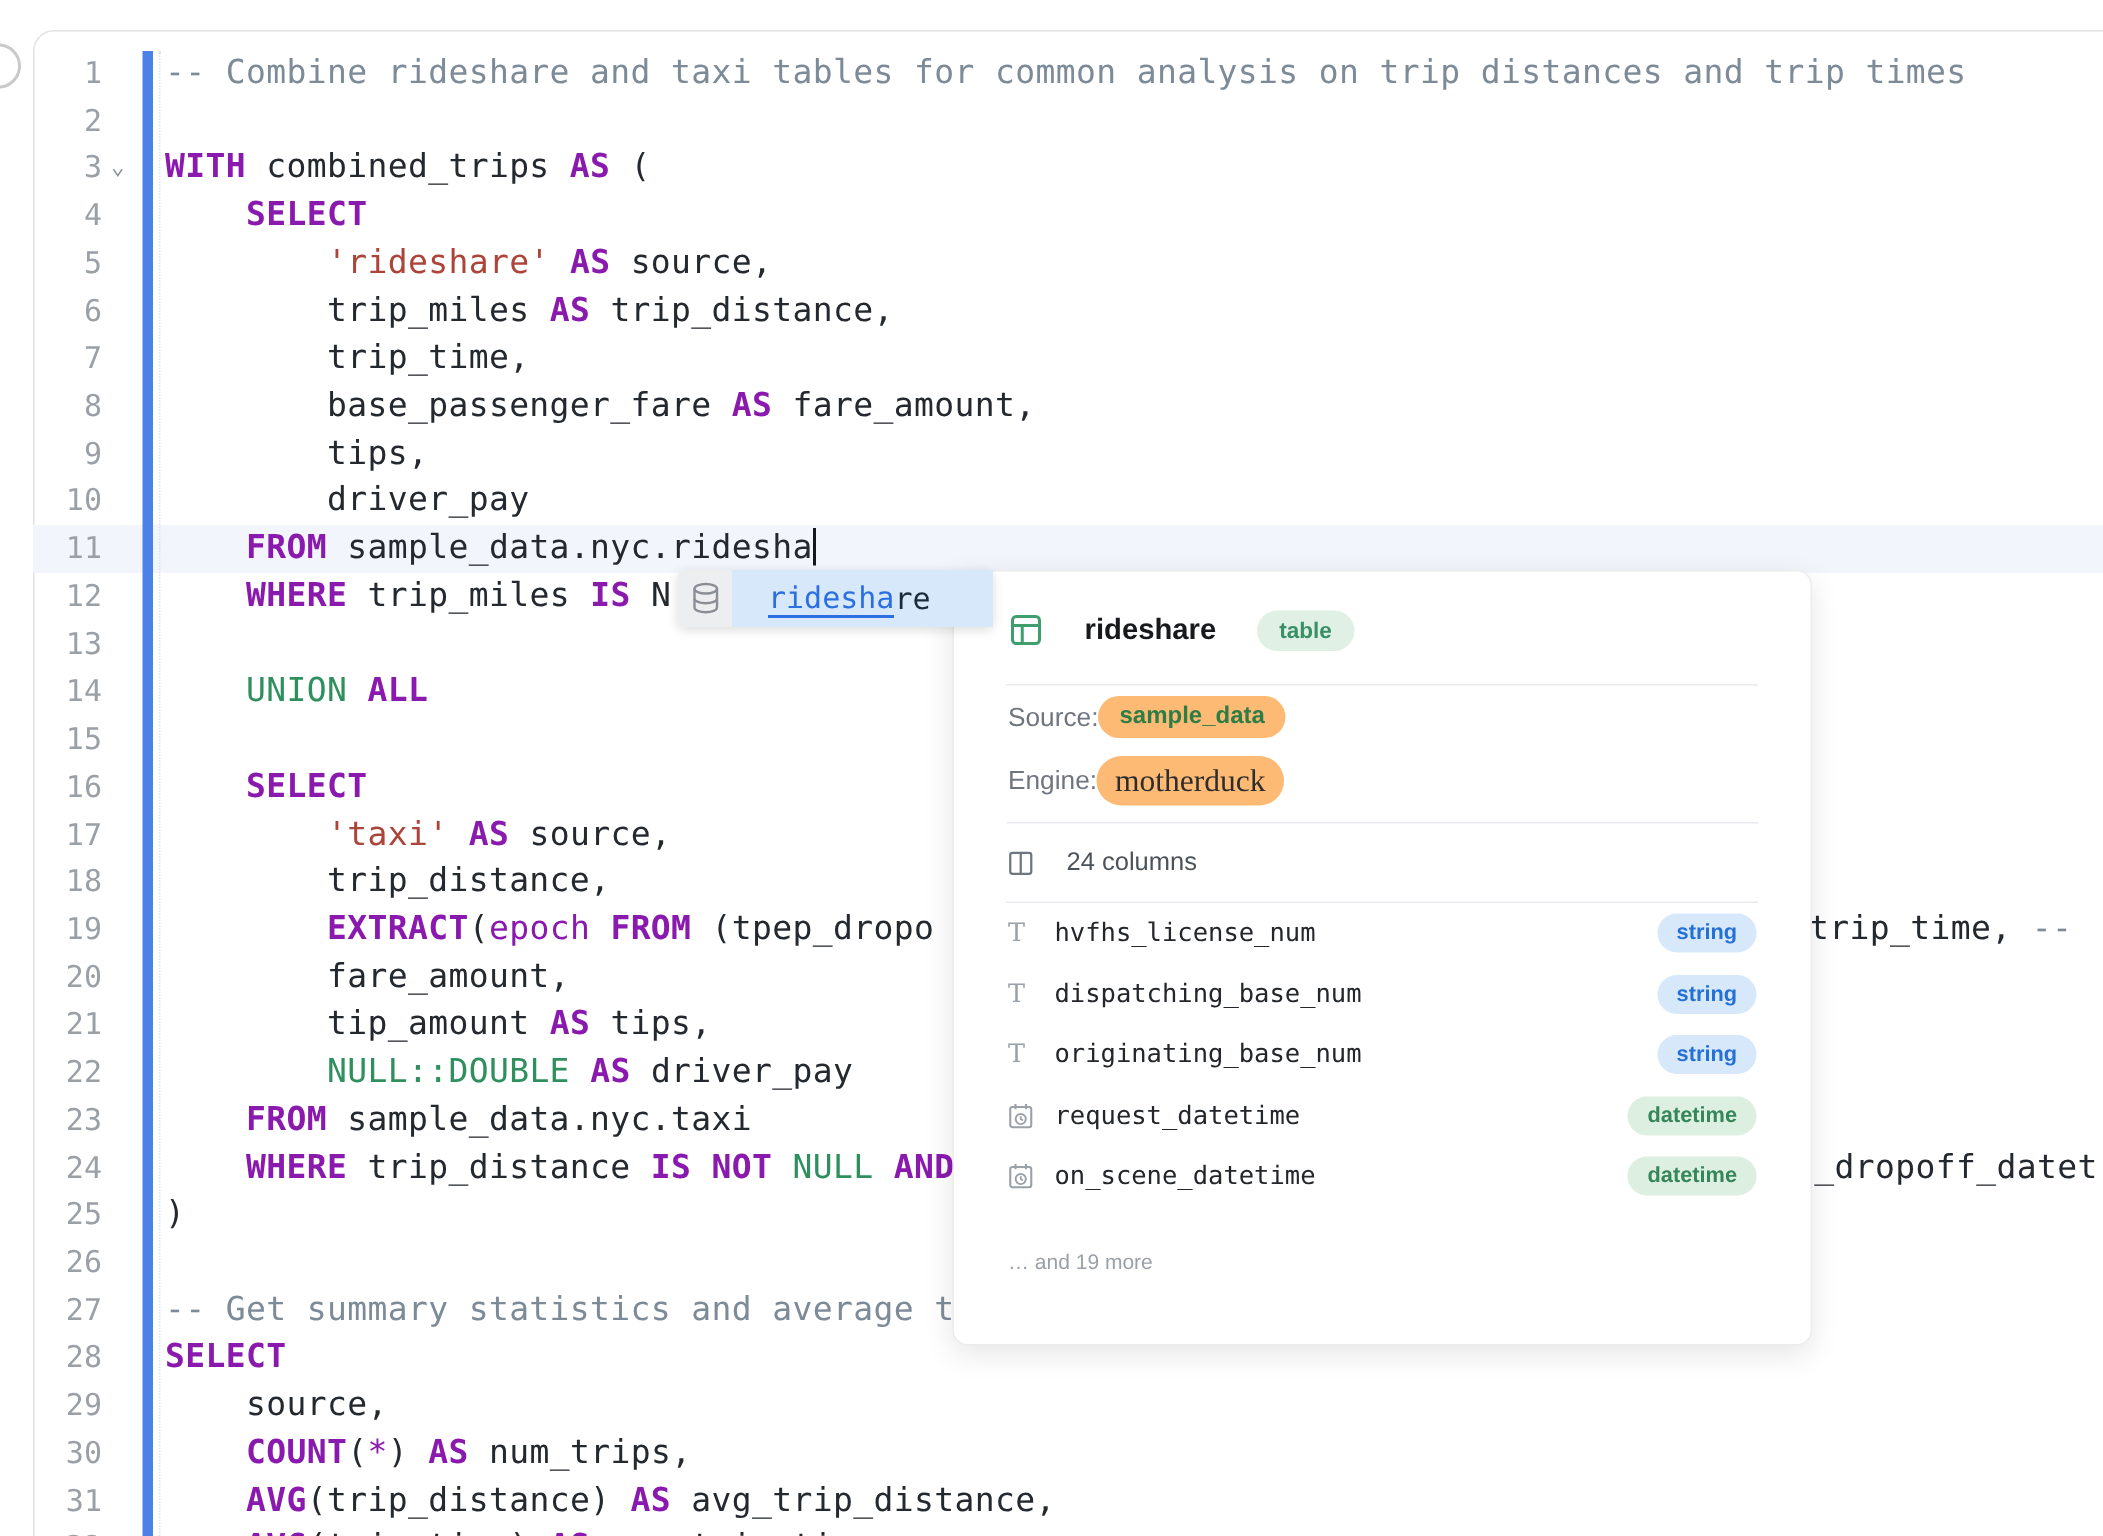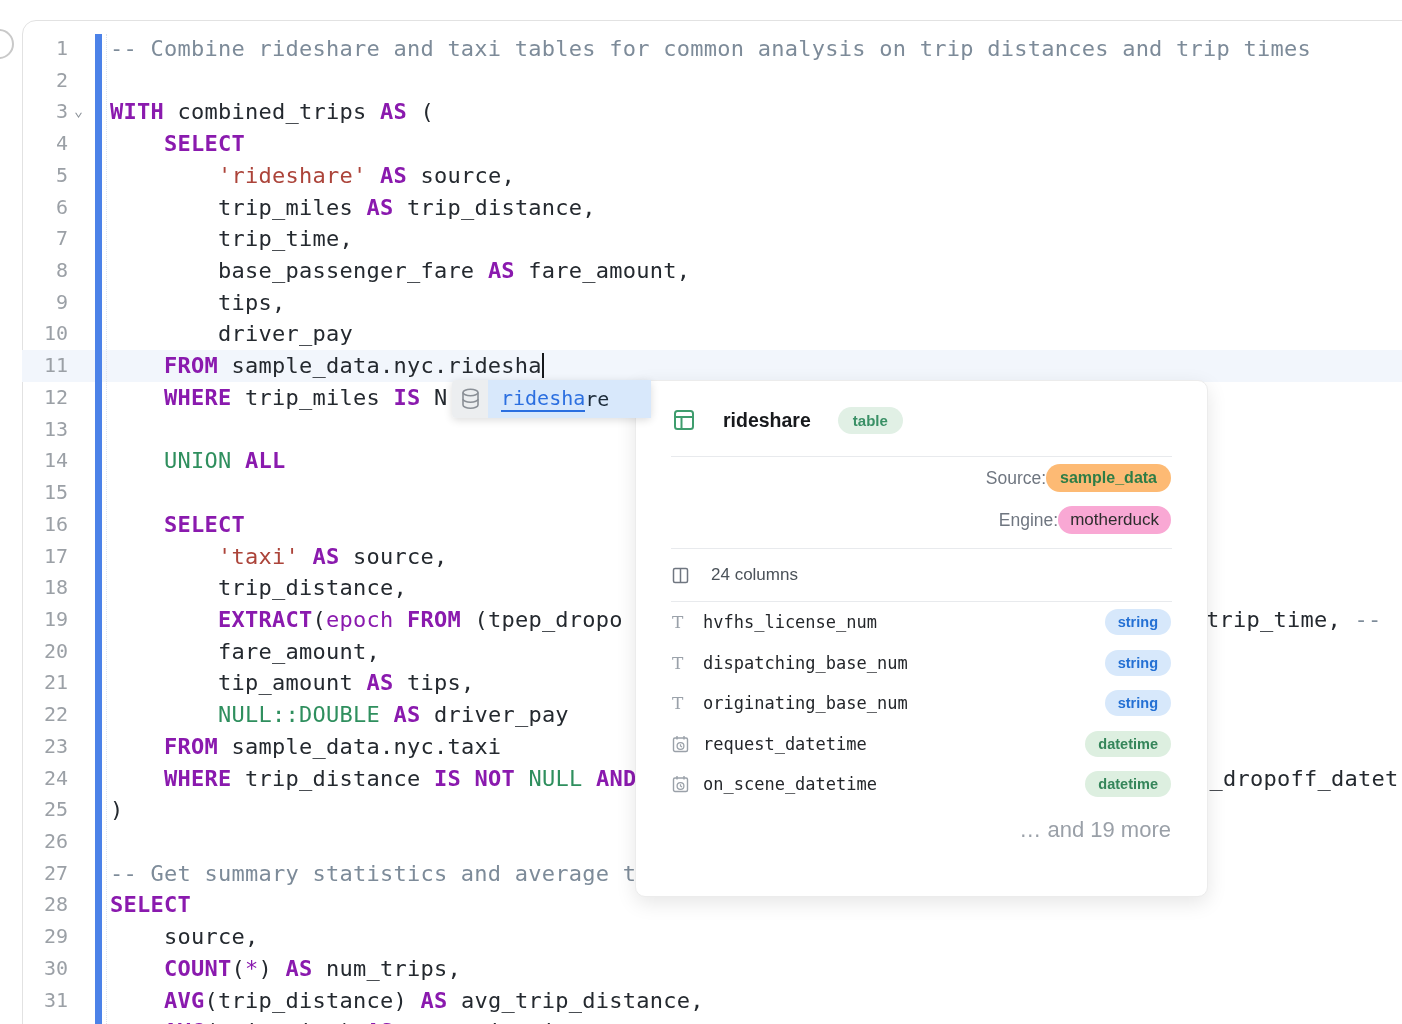--- a/index.html
+++ b/index.html
@@ -29,50 +29,50 @@
   .tok-k{color:#8a1aae;font-weight:bold;}
   .tok-e{color:#8a1aae;}
   .tok-g{color:#2f8f5e;}
   .tok-s{color:#ac443a;}
   .caret{display:inline-block;width:2px;height:25px;background:#15181c;vertical-align:middle;margin-top:-4px;}
 
   
   .popup{position:absolute;left:452px;top:380px;height:38px;display:flex;z-index:11;
          border-radius:4px;box-shadow:0 2px 8px rgba(0,0,0,0.14);}
   .pop-ico{width:36px;background:#eceef0;border-radius:4px 0 0 4px;display:flex;align-items:center;justify-content:center;}
-  .pop-item{width:150px;background:#d8e8fb;display:flex;align-items:center;padding-left:13px;
+  .pop-item{width:150px;background:#d8e8fb;display:flex;align-items:center;padding-left:24px;
             font-family:"DejaVu Sans Mono",monospace;font-size:20px;}
   .pop-match{color:#2b6fe0;border-bottom:2px solid #2b6fe0;}
   .pop-rest{color:#1c2b3a;}
 
   
   .card{position:absolute;left:635px;top:380px;width:573px;height:517px;background:#fff;
         border:1px solid #ececec;border-radius:10px;box-shadow:0 6px 20px rgba(0,0,0,0.10);
         z-index:10;box-sizing:border-box;padding:22px 36px 0 36px;}
   .card-header{display:flex;align-items:center;gap:27px;height:34px;}
   .card-title{font-size:19.5px;font-weight:bold;color:#17191c;}
   .pill{border-radius:999px;display:inline-block;}
   .pill-table{background:#e1f0e5;color:#3a9066;font-size:15px;font-weight:bold;padding:5px 15px;}
   .divider{height:1px;background:#e8eaed;margin:0 -1px;}
   .d1{margin-top:19px;}
-  .kv{display:flex;align-items:center;justify-content:flex-end;height:42px;}
+  .kv{display:flex;align-items:center;justify-content:flex-start;height:42px;}
   .kv:first-of-type{margin-top:6px;}
   .kv-label{font-size:17.5px;color:#6f7680;}
   .pill-source{background:#fdba74;color:#2e7d46;font-size:16px;font-weight:bold;padding:5px 14px;}
-  .pill-engine{background:#f9a8d4;color:#2d2d2d;font-size:17px;padding:4px 12px;
-               font-family:Liberation Sans, sans-serif;}
+  .pill-engine{background:#fdba74;color:#2d2d2d;font-size:21px;padding:4px 12px;
+               font-family:Liberation Serif, serif;}
   .d2{margin-top:7px;}
   .count-row{display:flex;align-items:center;gap:22px;height:52px;font-size:17px;color:#4b5259;}
   .col-row{display:flex;align-items:center;height:40.5px;}
   .col-ico{width:20px;color:#9aa1a9;font-family:"DejaVu Serif",serif;font-size:17px;margin-right:11px;
            display:flex;align-items:center;}
   .col-name{font-family:"DejaVu Sans Mono",monospace;font-size:17px;color:#23262a;flex:1;}
   .pill-string{background:#d7e8fb;color:#2470d4;font-size:14.5px;font-weight:bold;padding:5px 13px;}
   .pill-datetime{background:#ddefe0;color:#35865a;font-size:14.5px;font-weight:bold;padding:5px 13px;}
-  .more{text-align:right;font-size:22px;color:#9aa0a8;margin-top:12px;}
+  .more{text-align:left;font-size:14px;color:#9aa0a8;margin-top:28px;}
 </style>
 </head>
 <body>
 
 <div class="panel"></div>
 <div class="edge-circle"></div>
 
 <div class="bluebar"></div>
 <div class="indent-guide"></div>
 

